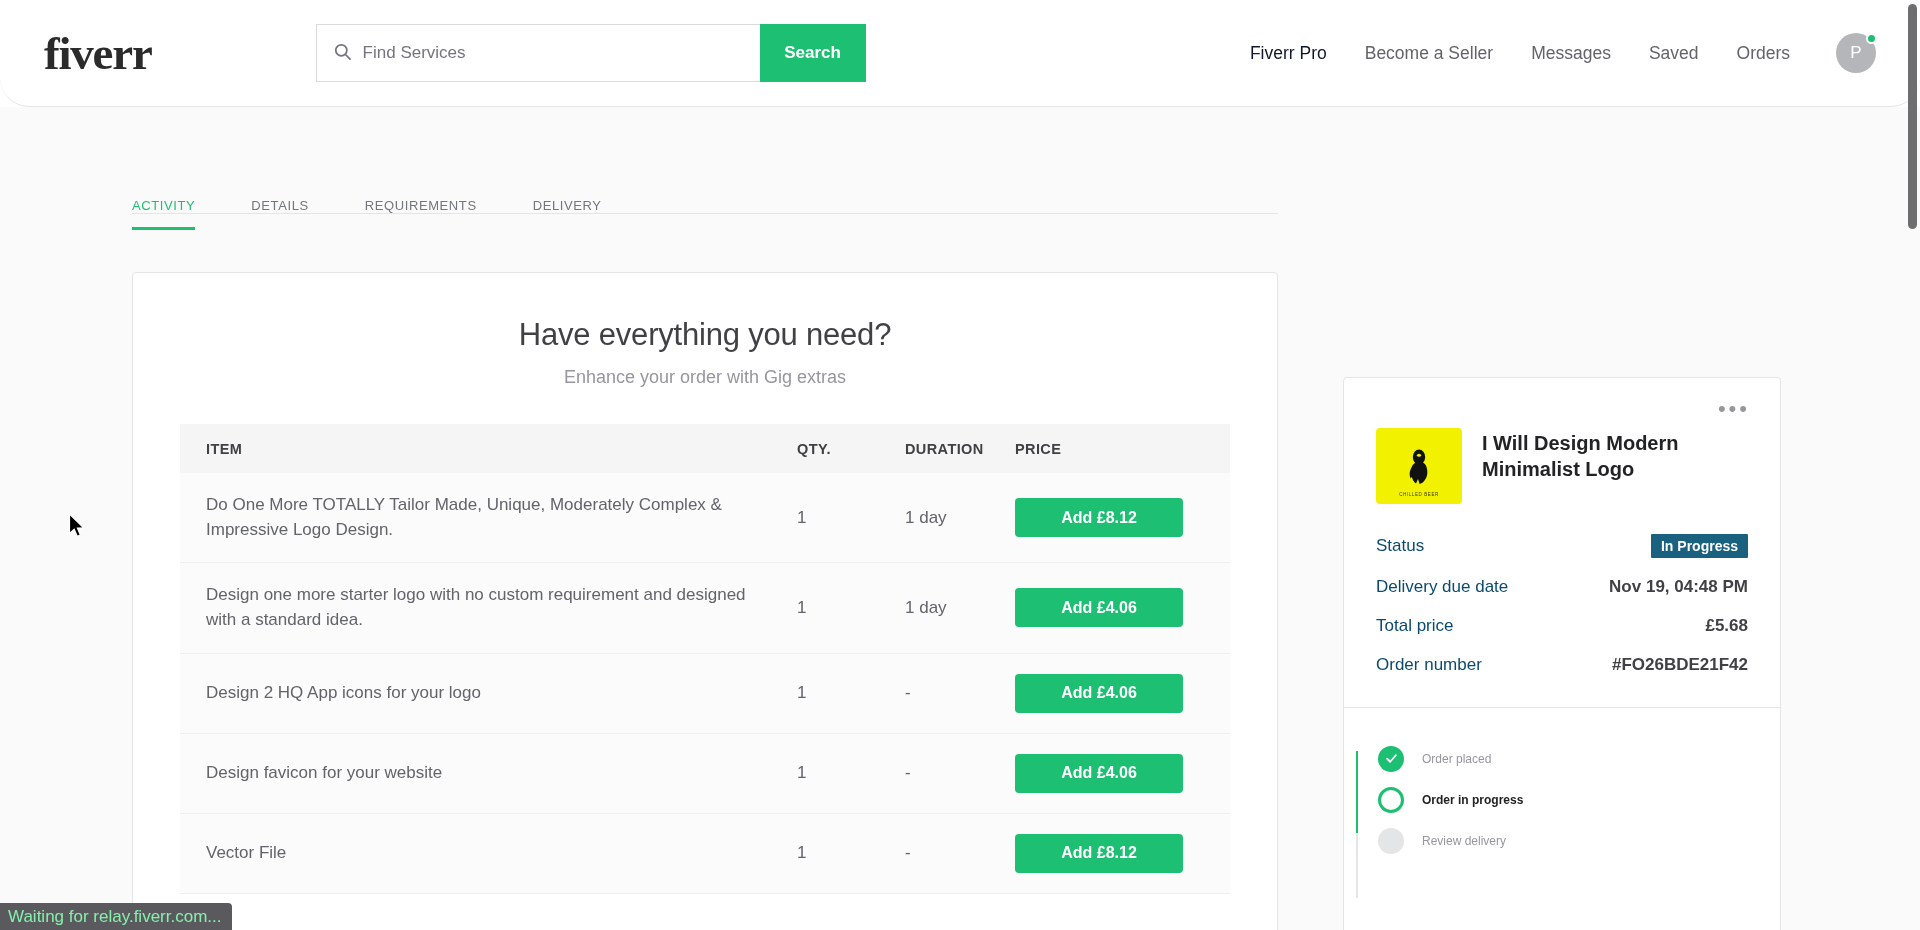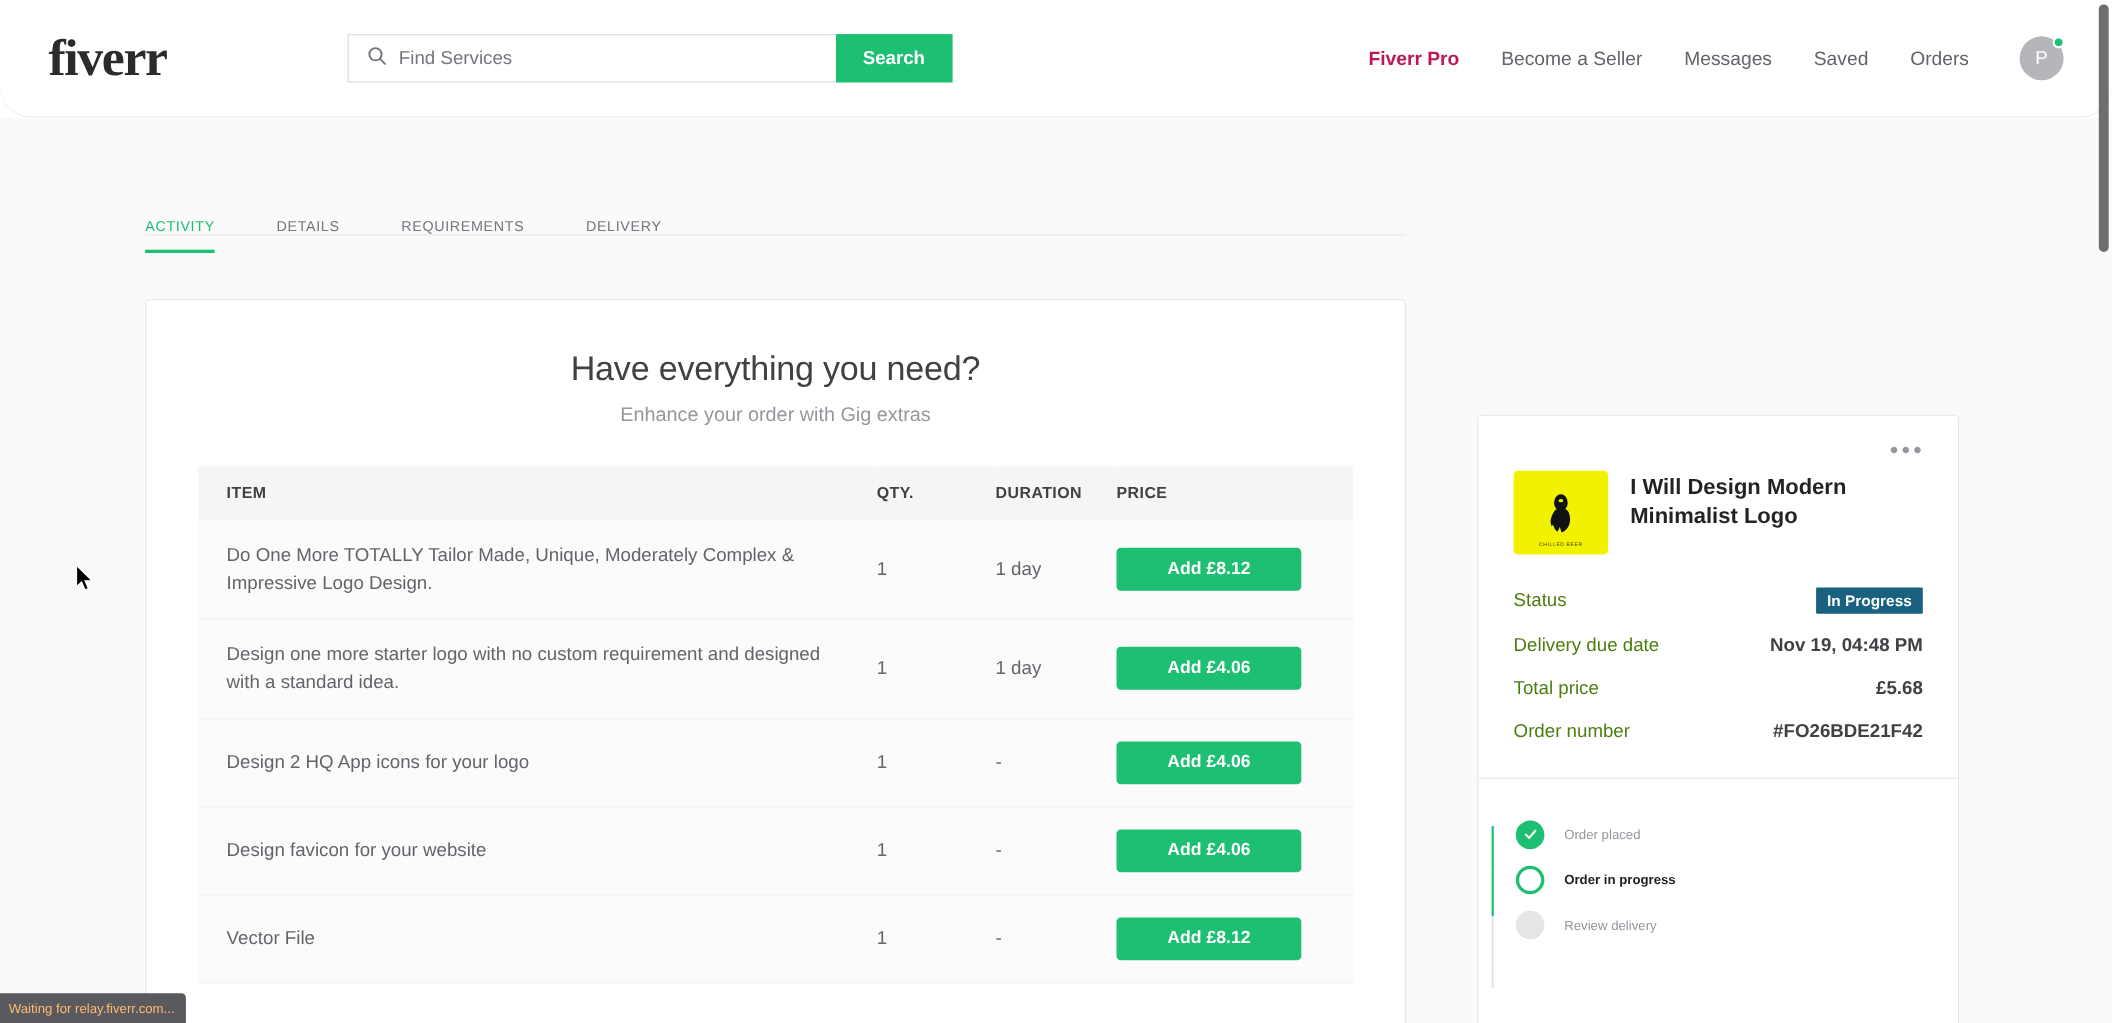--- a/index.html
+++ b/index.html
@@ -40,21 +40,21 @@
     font-weight: 700;
     color: #2b2b2b;
     letter-spacing: -1.2px;
     line-height: 1;
     user-select: none;
   }
 
   .search-wrap {
     display: flex;
     margin-left: 164px;
-    height: 44px;
+    height: 58px;
     width: 550px;
   }
   .search-box {
     flex: 1;
     display: flex;
     align-items: center;
     border: 1px solid #dadbdd;
     border-right: none;
     background: #fff;
     padding-left: 16px;
@@ -90,21 +90,21 @@
     align-items: center;
     gap: 38px;
   }
   .nav-link {
     font-size: 17.5px;
     color: #62646a;
     text-decoration: none;
     white-space: nowrap;
     cursor: pointer;
   }
-  .nav-link.pro { color: #be185d; font-weight: 700; }
+  .nav-link.pro { color: #0f172a; font-weight: 400; }
 
   .avatar-wrap { position: relative; width: 40px; height: 40px; margin-left: 8px; }
   .avatar {
     width: 40px; height: 40px; border-radius: 50%;
     background: #b5b6ba; color: #ffffff;
     display: flex; align-items: center; justify-content: center;
     font-size: 17px; font-weight: 400;
     cursor: pointer;
   }
   .avatar-dot {
@@ -276,21 +276,21 @@
 
   .facts { margin-top: 30px; padding: 0 32px 26px 32px; }
   .fact-row {
     display: flex;
     justify-content: space-between;
     align-items: center;
     margin-bottom: 19px;
     font-size: 17px;
   }
   .fact-row:last-child { margin-bottom: 6px; }
-  .fact-label { color: #4d7c0f; }
+  .fact-label { color: #0c4a6e; }
   .fact-value { color: #404145; font-weight: 700; }
   .badge {
     background: #19617f;
     color: #ffffff;
     font-size: 14px;
     font-weight: 700;
     border-radius: 1px;
     padding: 4px 10px;
   }
   .seller-val { color: #1dbf73; font-weight: 700; display: flex; align-items: center; gap: 8px; }
@@ -333,22 +333,22 @@
   .tl-label.current { color: #222325; font-weight: 700; }
 
   
   .status-bar {
     position: absolute;
     left: 0;
     bottom: 0;
     height: 27px;
     padding: 0 10px 0 8px;
     background: #5a5a5e;
-    color: #fdba74;
-    font-size: 12px;
+    color: #86efac;
+    font-size: 17px;
     display: flex;
     align-items: center;
     border-top-right-radius: 4px;
     max-width: 640px;
     white-space: nowrap;
     overflow: hidden;
     text-overflow: ellipsis;
     z-index: 50;
   }
 

